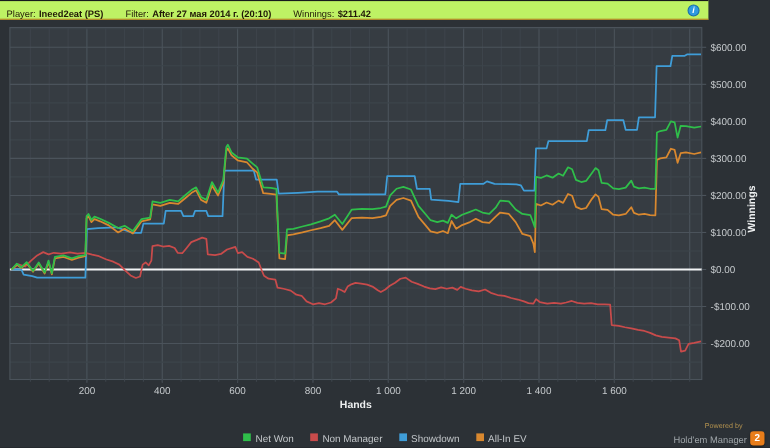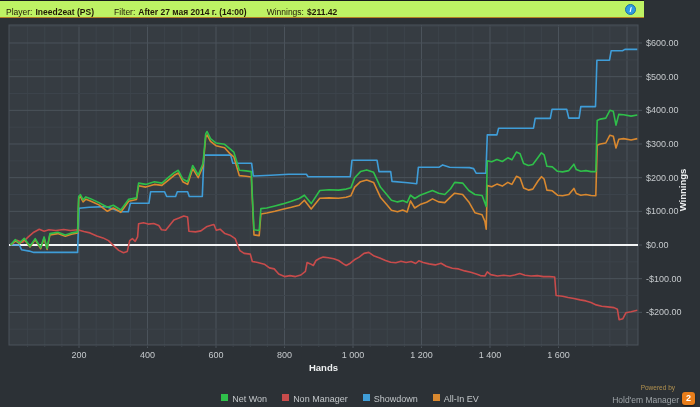--- a/index.html
+++ b/index.html
@@ -33,21 +33,21 @@
 </style>
 </head>
 <body>
 
 <div id="app">
 
   <div id="topbar">
     <span class="lbl">Player:</span>
     <span class="val">Ineed2eat (PS)</span>
     <span class="lbl">Filter:</span>
-    <span class="val">After 27 мая 2014 г. (14:00)</span>
+    <span class="val">After 27 мая 2014 г. (20:10)</span>
     <span class="lbl">Winnings:</span>
     <span class="val">$211.42</span>
     <div id="info-btn">i</div>
   </div>
 
   <svg id="chart" width="700" height="407">
       <clipPath id="pc">
         <rect x="9" y="25" width="629" height="320"></rect>
       </clipPath>
       <rect x="9" y="25" width="629" height="320" fill="#363c42"></rect>

